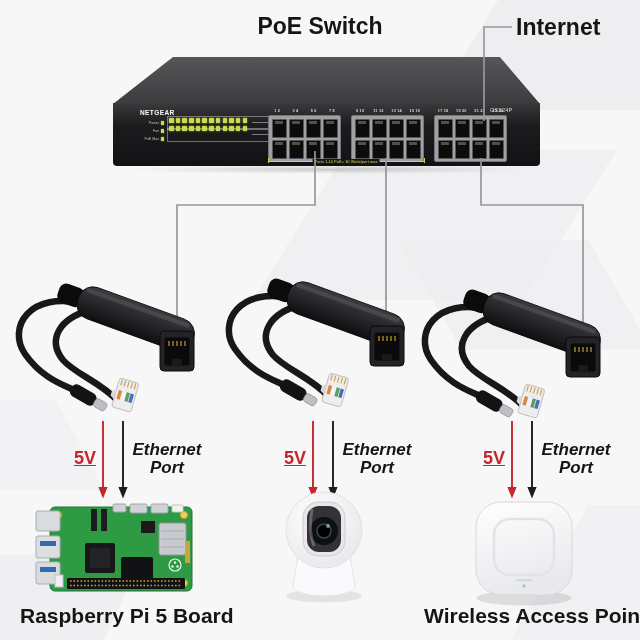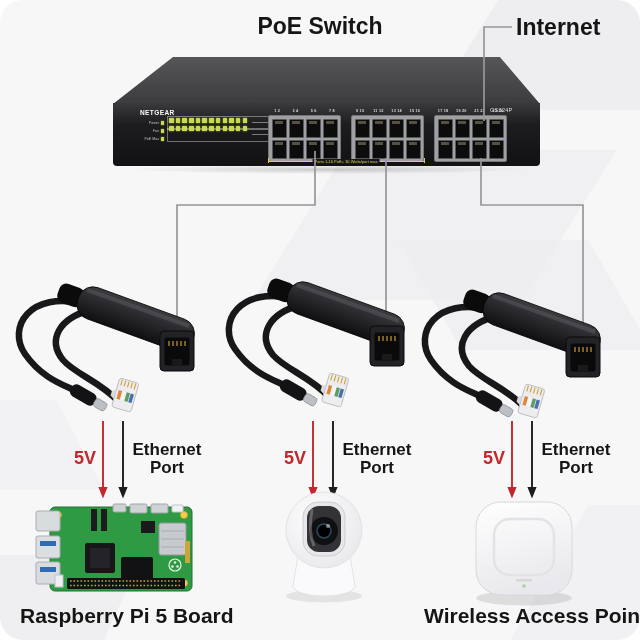--- a/index.html
+++ b/index.html
@@ -1,20 +1,19 @@
 <!DOCTYPE html>
 <html><head>
 <meta charset="utf-8">
 <style>
   html,body{margin:0;padding:0;background:#ffffff;}
   #stage{
     position:relative;width:640px;height:640px;overflow:hidden;
     background:#f7f7f8;
     font-family:"Liberation Sans", sans-serif;
-    border-radius:23px;
     --arrow-red:#c1272d; --led-green:#c9da4d; --poe-yellow:#d8d43e; --line-gray:#97979a;
   }
   
   .wm{position:absolute;pointer-events:none;}
   .wm-a{left:470px;top:-20px;width:220px;height:130px;background:#eeeef0;transform:skewX(-32deg);}
   .wm-b{left:300px;top:150px;width:270px;height:150px;background:#efeff1;transform:skewX(-32deg);opacity:.85;}
   .wm-c{left:430px;top:240px;width:190px;height:110px;background:#ededef;transform:skewX(30deg);opacity:.7;}
   .wm-d{left:-50px;top:555px;width:170px;height:100px;background:#efeff1;transform:skewX(-25deg);}
   .wm-e{left:545px;top:505px;width:150px;height:150px;background:#efeff1;transform:skewX(-30deg);opacity:.8;}
   .wm-f{left:-30px;top:400px;width:110px;height:90px;background:#f0f0f2;transform:skewX(28deg);opacity:.8;}
@@ -67,23 +66,23 @@
   .arrow-shaft-red{stroke:var(--arrow-red);stroke-width:1.9;}
   .arrow-head-red{fill:var(--arrow-red);}
   .arrow-shaft-black{stroke:#1c1c1c;stroke-width:1.9;}
   .arrow-head-black{fill:#1c1c1c;}
 
   
   .diagram-label{position:absolute;color:#151515;font-weight:bold;white-space:nowrap;}
   .lbl-title{left:231px;top:13px;width:178px;text-align:center;font-size:23px;}
   .lbl-internet{left:516px;top:14px;font-size:23px;}
   .lbl-poe-out{left:147px;top:170px;font-size:21px;}
-  .lbl-5v{font-size:18px;color:var(--arrow-red);width:40px;text-align:right;top:448px;}
+  .lbl-5v{font-size:18px;color:var(--arrow-red);width:40px;text-align:right;top:448px;text-decoration:underline;}
   .lbl-5v.s1{left:56px;} .lbl-5v.s2{left:266px;} .lbl-5v.s3{left:465px;}
-  .lbl-eth{font-size:17px;line-height:17.5px;text-align:center;width:70px;top:441px;}
+  .lbl-eth{font-size:17px;line-height:17.5px;text-align:center;width:70px;top:441px;font-style:italic;}
   .lbl-eth.s1{left:132px;} .lbl-eth.s2{left:342px;} .lbl-eth.s3{left:541px;}
   .lbl-caption{top:604px;text-align:center;font-size:21px;}
   .cap-pi{left:20px;width:202px;}
   .cap-cam{left:240px;width:180px;}
   .cap-ap{left:424px;width:214px;}
 </style>
 </head>
 <body>
 
 <div id="stage" style="--arrow-red: #c1272d; --led-green: #c9da4d; --poe-yellow: #d8d43e; --line-gray: #97979a;">

